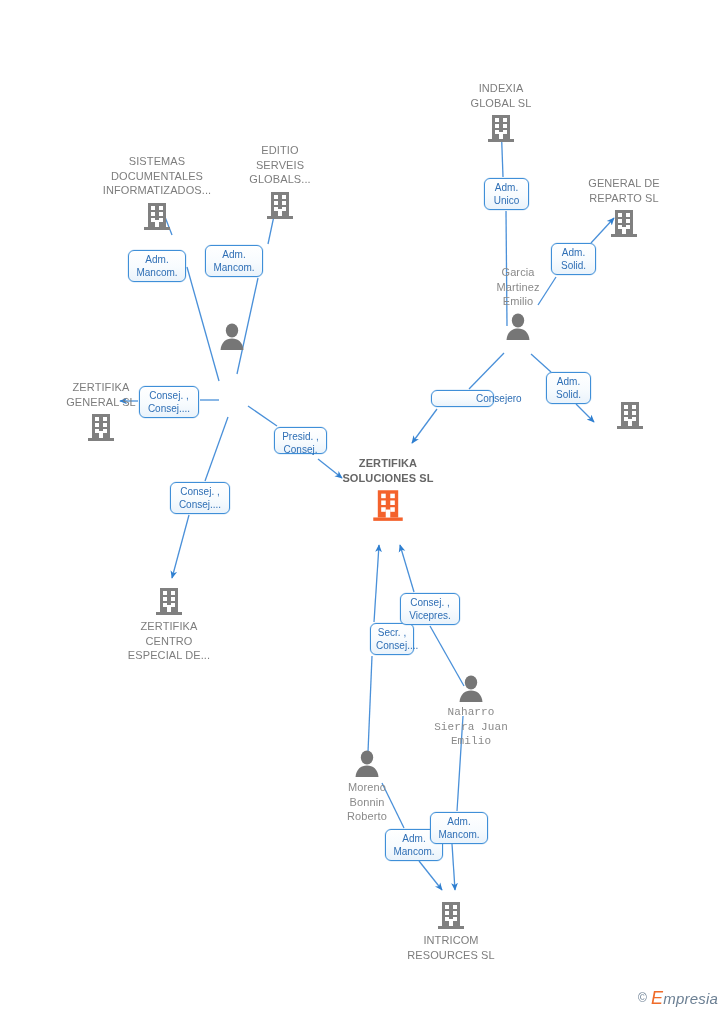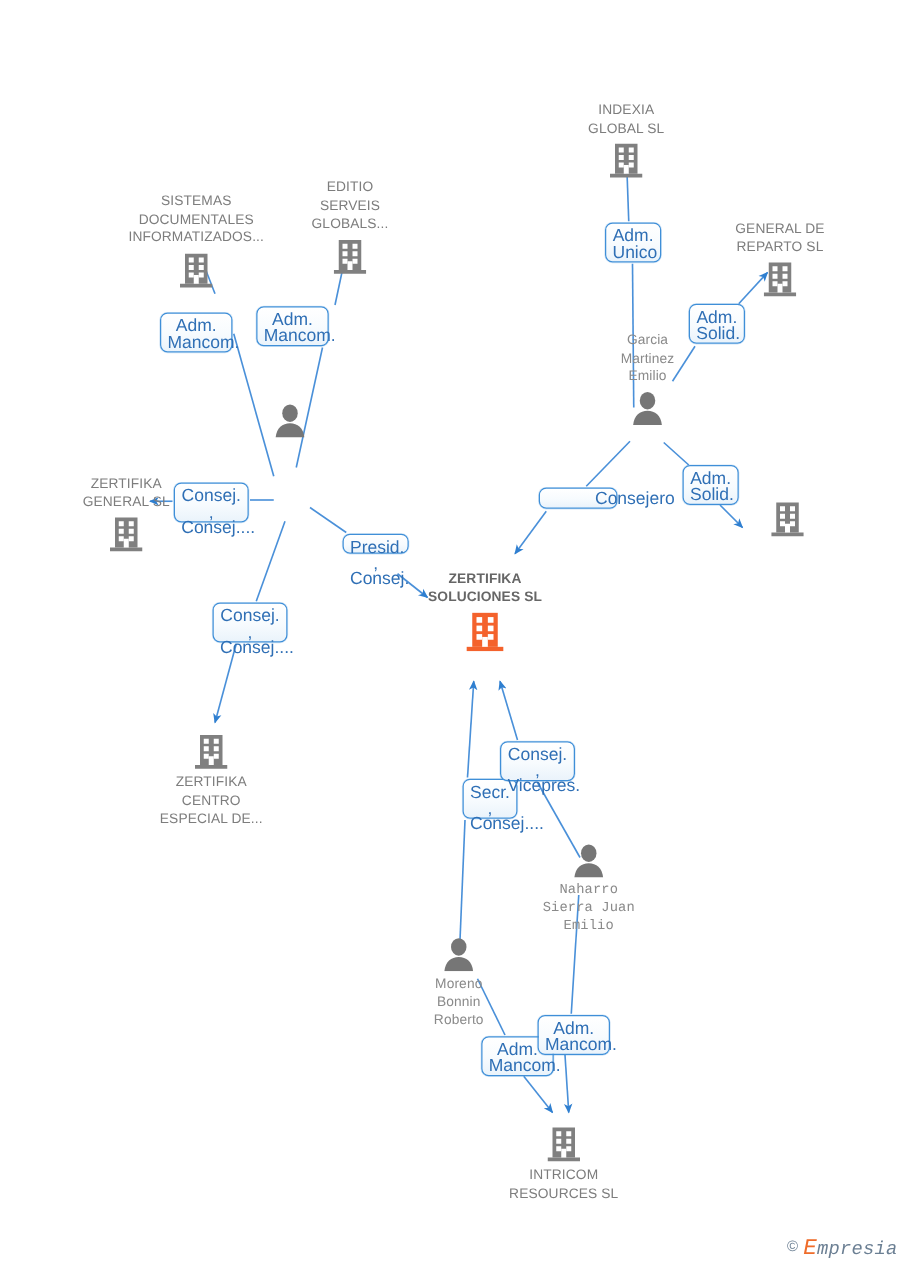--- a/index.html
+++ b/index.html
@@ -49,21 +49,21 @@
   .node.label-bottom .label{ margin-top:3px; }
 
   
   .relbox{
     position:absolute;
     box-sizing:border-box;
     border:1px solid #3f8fd8;
     border-radius:6px;
     background:linear-gradient(to bottom,#ffffff 0%,#f7fbfe 55%,#eaf3fb 100%);
     color:#2f6fb5;
-    font-size:14px;
+    font-size:10px;
     line-height:12.5px;
     text-align:center;
     padding:3px 5px;
     white-space:pre-line;
     box-shadow:0 0 0 0.5px rgba(63,143,216,0.25);
   }
   .relbox.one-line{ line-height:13px; }
 
   
   #watermark{
@@ -73,21 +73,21 @@
     font-size:15px;
     color:#6b7f93;
     white-space:nowrap;
   }
   #watermark .c{
     font-size:12px;
     color:#6b7f93;
     vertical-align:2px;
   }
   #watermark .brand{
-    font-family:Liberation Mono, monospace;
+    font-family:Liberation Sans, sans-serif;
     font-style:italic;
     color:#6b7f93;
     font-size:15px;
     letter-spacing:0.2px;
   }
   #watermark .brand .e{ color:#ef6c2a; font-size:18px; }
 </style>
 </head>
 <body>
 
@@ -335,21 +335,21 @@
 
   <div class="relbox" style="left:551px;top:243px;width:45px;height:32px;">Adm.
 Solid.</div>
 
   <div class="relbox" style="left:139px;top:386px;width:60px;height:32px;">Consej. ,
 Consej....</div>
 
   <div class="relbox" style="left:170px;top:482px;width:60px;height:32px;">Consej. ,
 Consej....</div>
 
-  <div class="relbox" style="left:274px;top:427px;width:53px;height:16px;">Presid. ,
+  <div class="relbox" style="left:274px;top:427px;width:53px;height:27px;">Presid. ,
 Consej.</div>
 
   <div class="relbox one-line" style="left:431px;top:390px;width:63px;height:17px;padding-top:1px;padding-left:44px;">Consejero</div>
 
   <div class="relbox" style="left:546px;top:372px;width:45px;height:32px;">Adm.
 Solid.</div>
 
   <div class="relbox" style="left:344px;top:623px;width:44px;height:32px;margin-left:26px;">Secr. ,
 Consej....</div>
 

